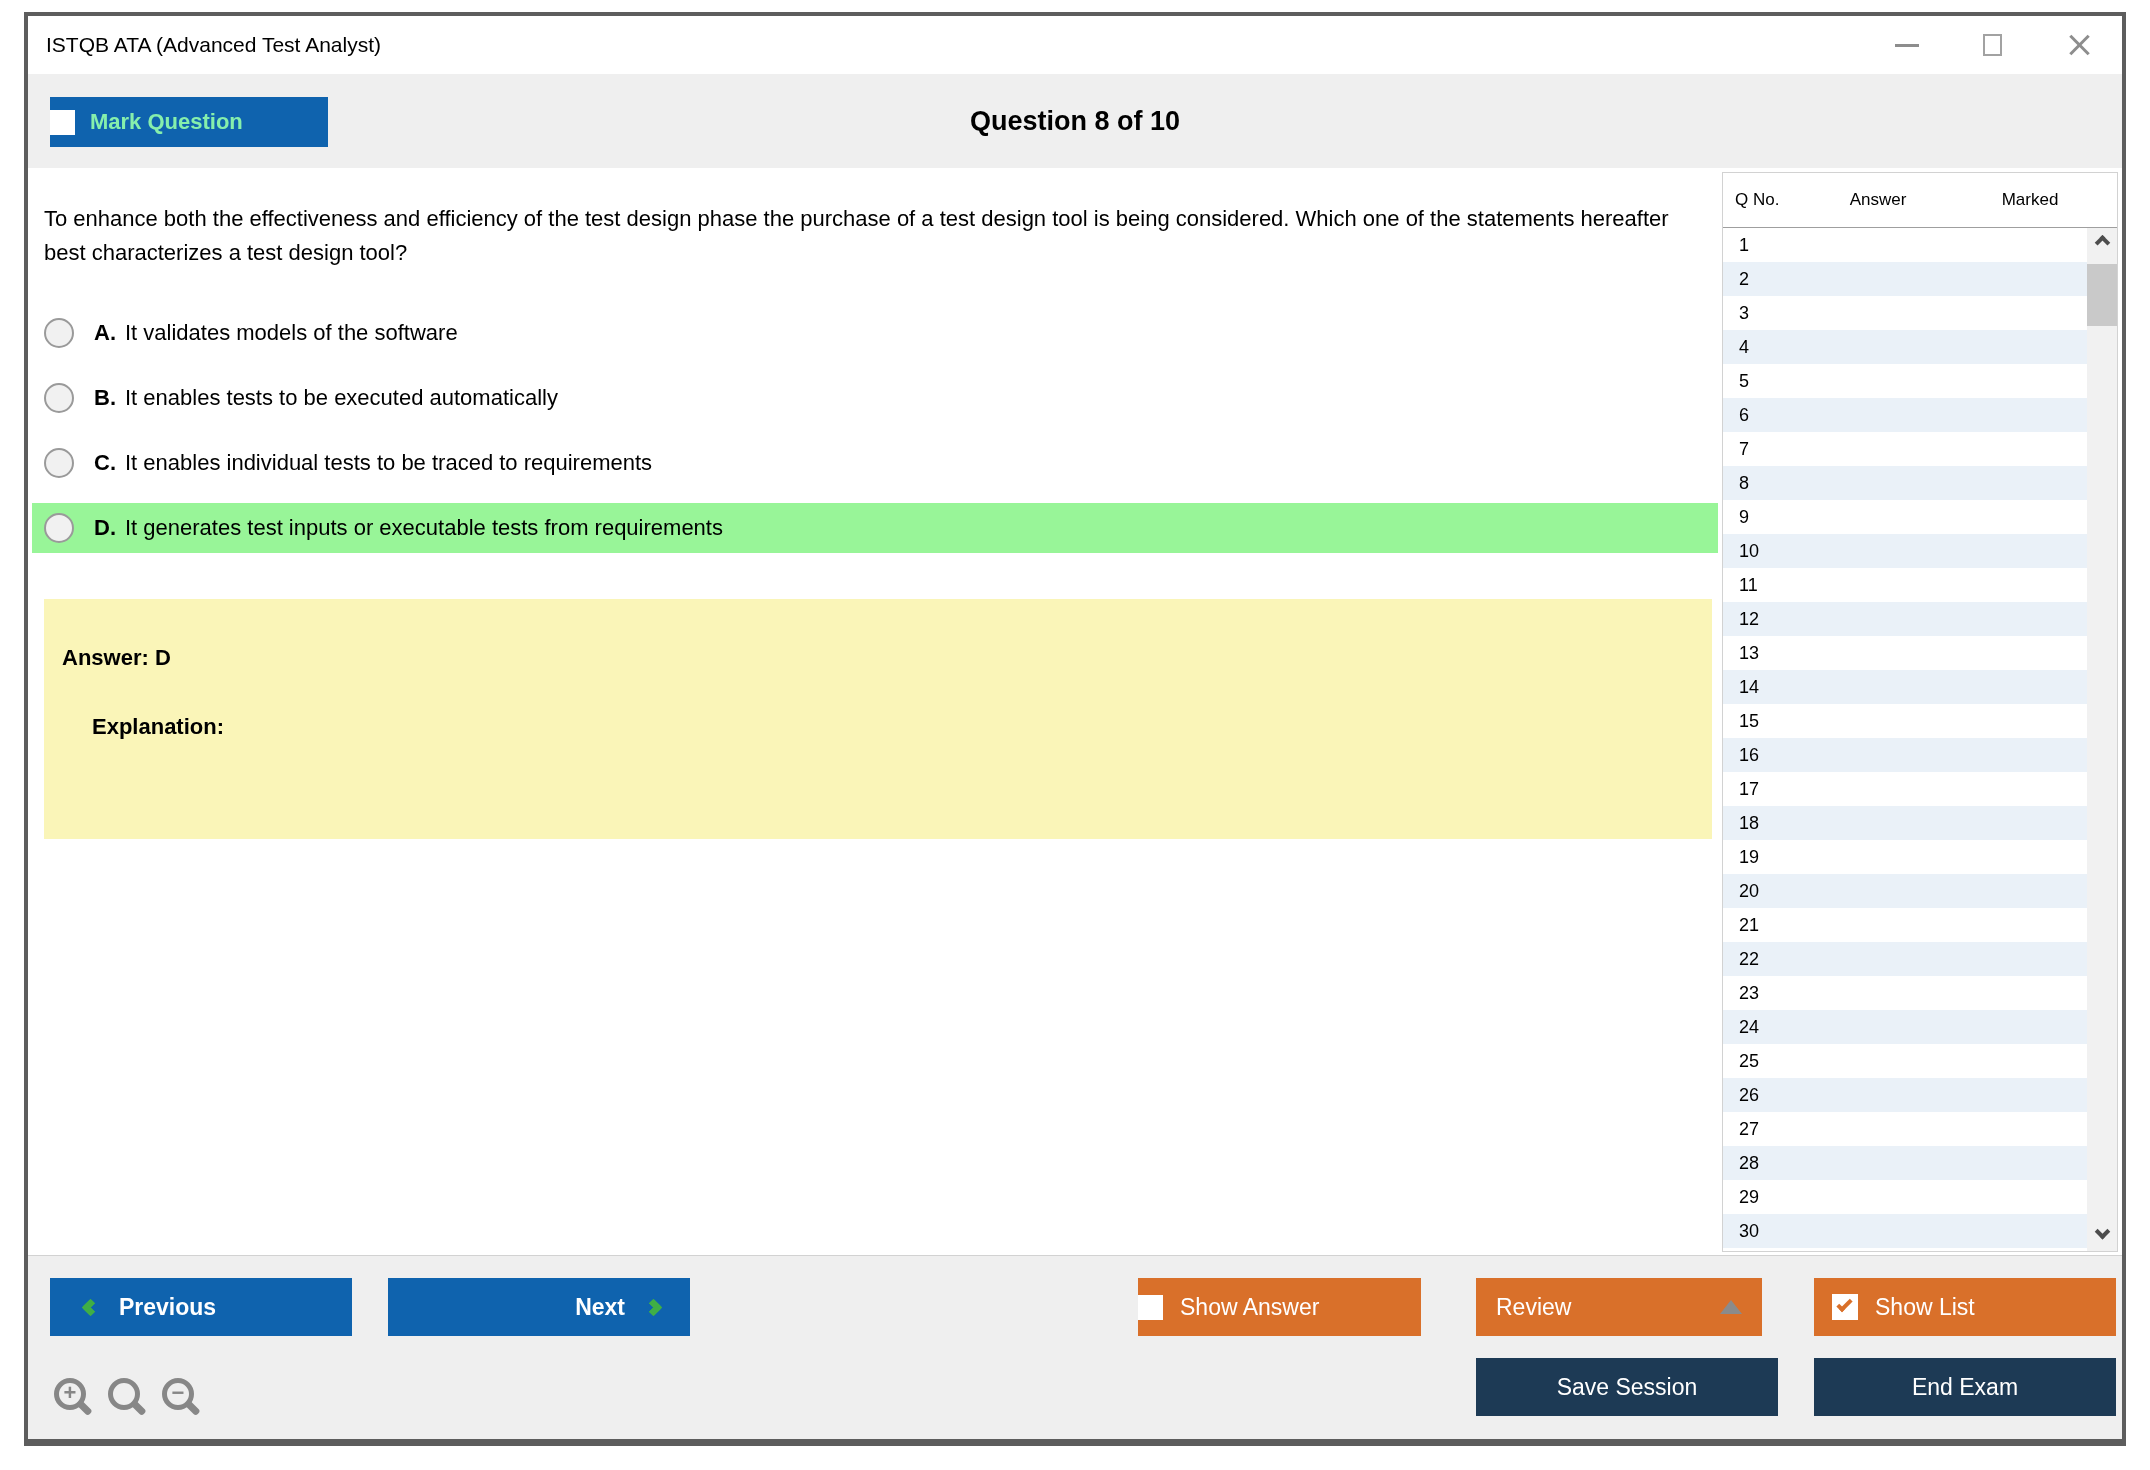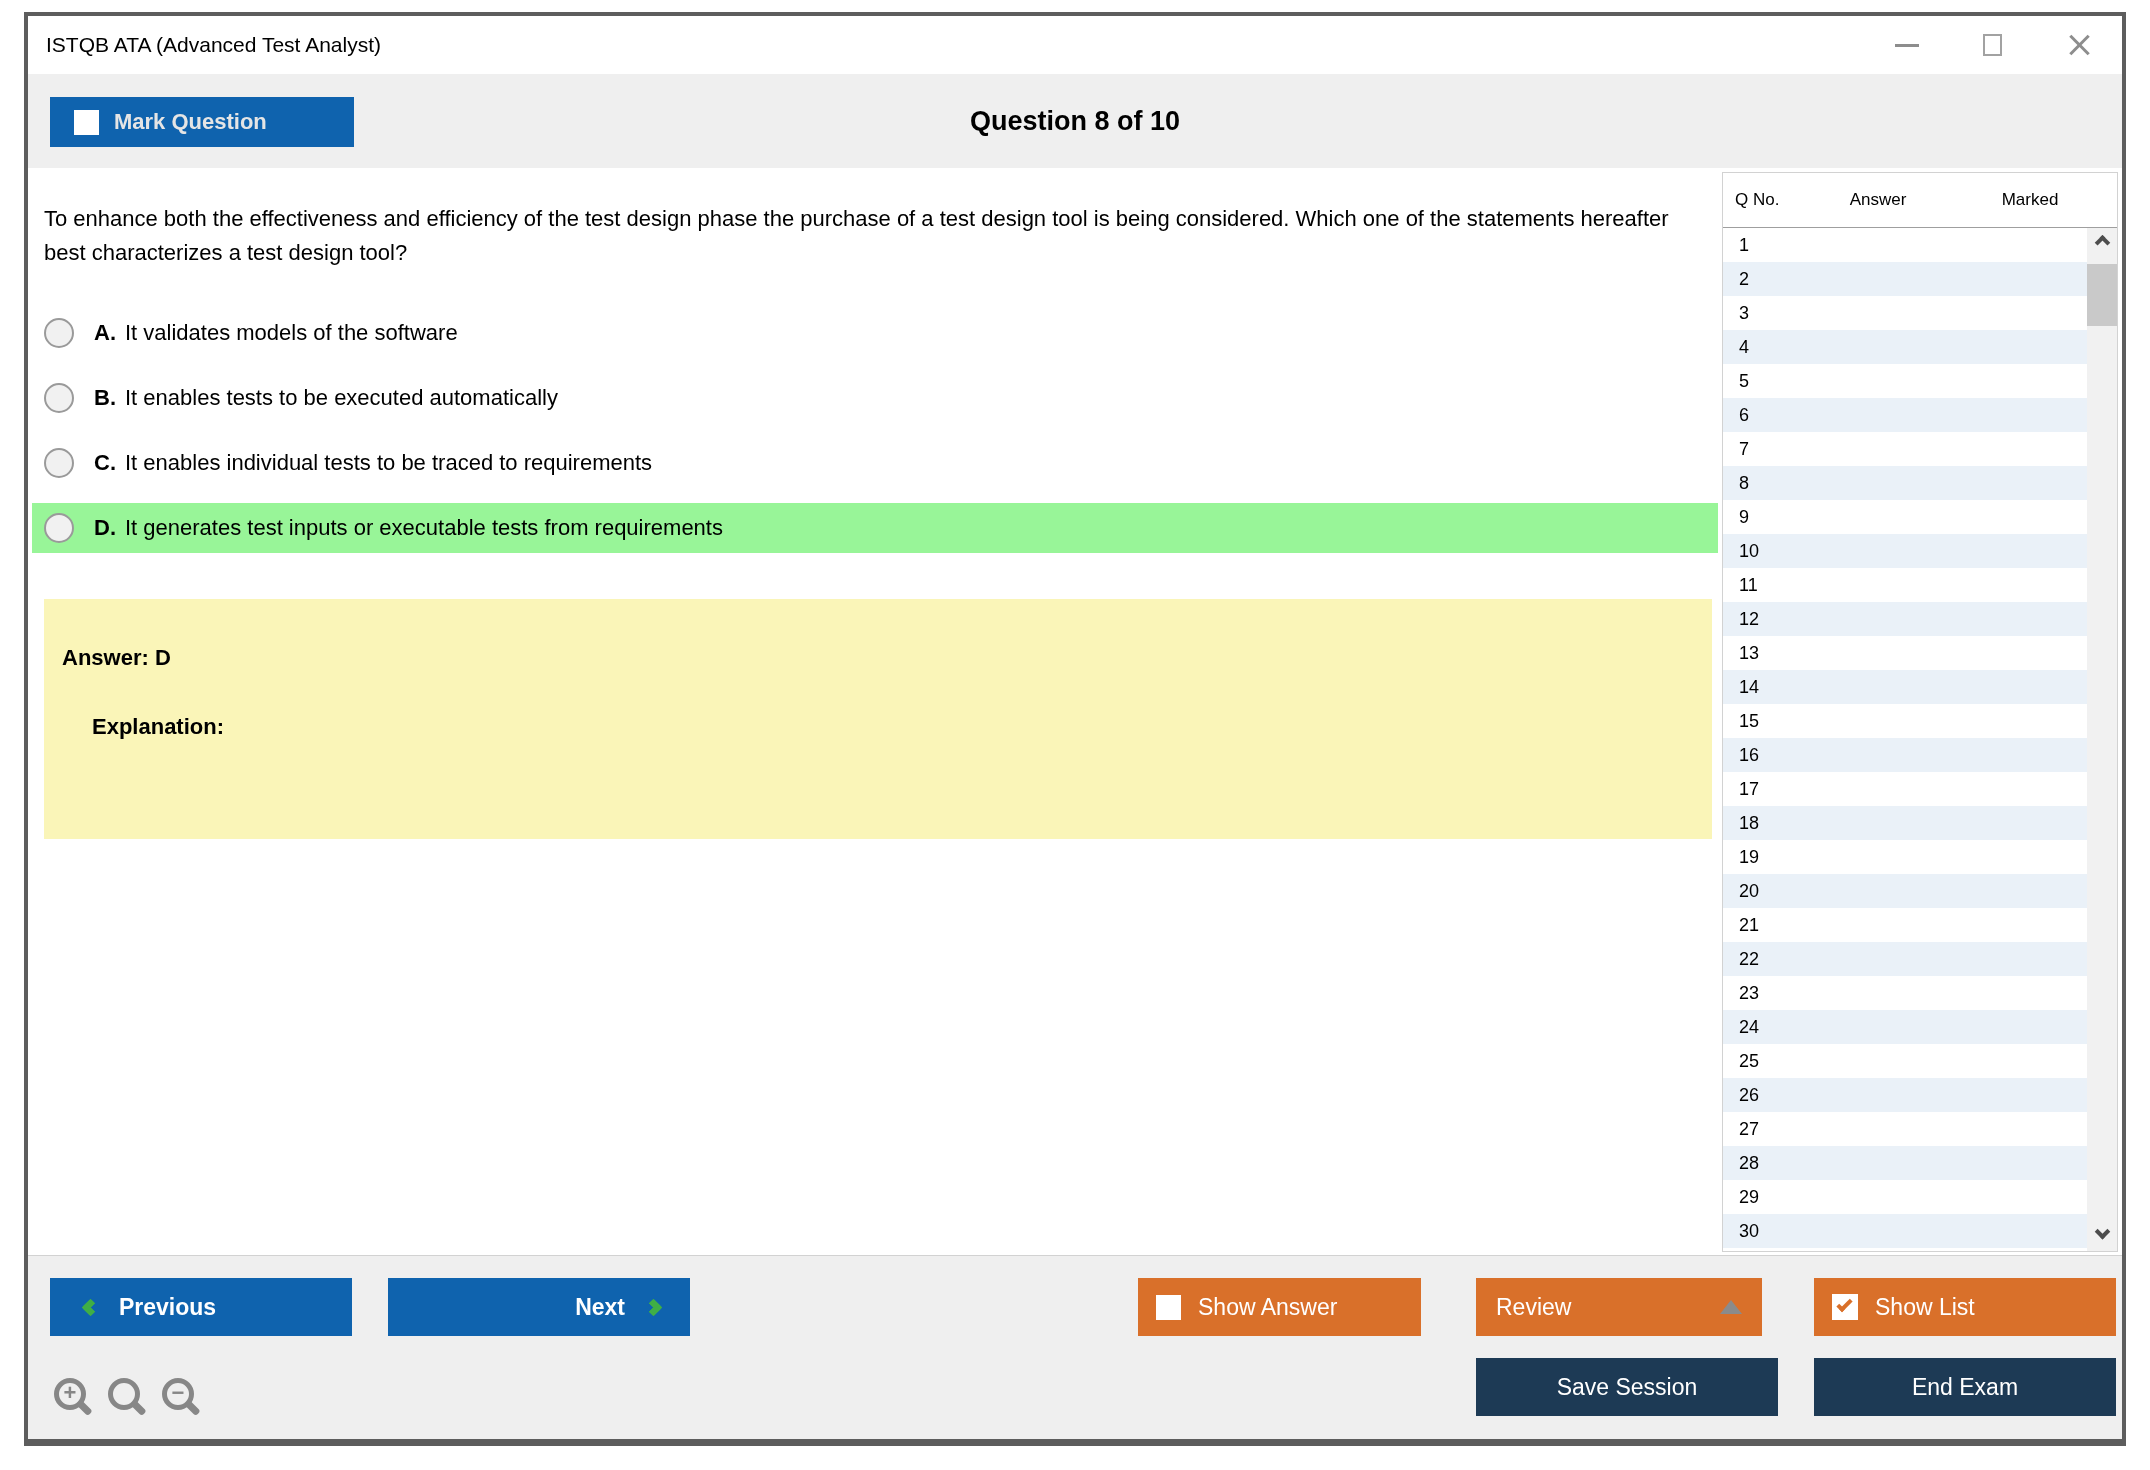--- a/index.html
+++ b/index.html
@@ -17,22 +17,22 @@
   .win-controls { margin-left:auto; display:flex; align-items:center; gap:64px; }
   .min-icon { display:inline-block; width:24px; height:3px; background:#8d8d8d; }
   .max-icon { display:inline-block; width:19px; height:22px; border:2px solid #a2a2a2; background:#fff; }
   .close-icon { position:relative; display:inline-block; width:26px; height:26px; }
   .close-icon::before,.close-icon::after { content:""; position:absolute; left:12px; top:0; width:3px; height:26px; background:#8d8d8d; }
   .close-icon::before { transform:rotate(45deg); }
   .close-icon::after  { transform:rotate(-45deg); }
 
   
   .headerband { height:94px; background:#efefef; position:relative; flex:0 0 auto; display:flex; align-items:center; justify-content:center; }
-  .mark-btn { position:absolute; left:22px; top:23px; width:304px; height:50px; background:#0f63ae; color:#e5e5e5;
-              display:flex; align-items:center; padding-left:24px; gap:15px; font-size:22px; font-weight:bold; cursor:default; }
+  .mark-btn { position:absolute; left:22px; top:23px; width:278px; height:50px; background:#0f63ae; color:#86efac;
+              display:flex; align-items:center; padding-left:0; gap:15px; font-size:22px; font-weight:bold; cursor:default; }
   .cb-white { display:inline-block; width:25px; height:25px; background:#fff; flex:0 0 auto; }
   .q-title { font-size:27px; font-weight:bold; }
 
   
   .content { position:relative; flex:1 1 auto; background:#fff; }
   .qarea { position:absolute; left:0; top:0; right:404px; bottom:0; }
   .question-text { margin:34px 0 0 16px; font-size:22px; line-height:34px; max-width:1630px; }
   .options { margin-top:38px; }
   .option-row { display:flex; align-items:center; height:50px; margin:15px 0 15px 4px; padding-left:12px; font-size:22px; }
   .option-row.hl { background:#98f598; }
@@ -64,21 +64,21 @@
   .footer { height:184px; background:#efefef; border-top:1px solid #d2d2d2; position:relative; flex:0 0 auto; }
   .btn { position:absolute; height:58px; display:flex; align-items:center; color:#fff; cursor:default; }
   .btn-blue { background:#0f63ae; font-weight:bold; font-size:23px; }
   .btn-orange { background:#d9702a; font-size:23px; }
   .btn-navy { background:#1d3a55; font-size:23px; justify-content:center; }
   .btn-prev { left:22px; top:22px; width:302px; padding-left:34px; gap:22px; }
   .btn-next { left:360px; top:22px; width:302px; justify-content:flex-end; padding-right:30px; gap:22px; }
   .chev { display:inline-block; width:13px; height:13px; border-left:7px solid #3fae46; border-bottom:7px solid #3fae46; border-radius:2px; }
   .chev.left { transform:rotate(45deg); }
   .chev.right { transform:rotate(225deg); }
-  .btn-show-answer { left:1110px; top:22px; width:283px; padding-left:18px; gap:17px; }
+  .btn-show-answer { left:1110px; top:22px; width:283px; gap:17px; }
   .btn-review { left:1448px; top:22px; width:286px; padding-left:20px; }
   .tri-up { margin-left:auto; margin-right:20px; width:0; height:0; border-left:11px solid transparent; border-right:11px solid transparent; border-bottom:14px solid #8b8b8b; }
   .btn-show-list { left:1786px; top:22px; width:302px; padding-left:18px; gap:17px; }
   .cb-checked { display:inline-block; width:26px; height:26px; background:#fff; position:relative; flex:0 0 auto; }
   .cb-checked .check { position:absolute; left:5px; top:6px; width:15px; height:8px; border-left:4px solid #d9702a; border-bottom:4px solid #d9702a; transform:rotate(-45deg); }
   .btn-save { left:1448px; top:102px; width:302px; }
   .btn-end { left:1786px; top:102px; width:302px; }
 
   .zoom-tools { position:absolute; left:26px; top:122px; display:flex; gap:22px; align-items:center; }
   .mag { position:relative; width:32px; height:32px; border:5px solid #878787; border-radius:50%; display:flex; align-items:center; justify-content:center; }

